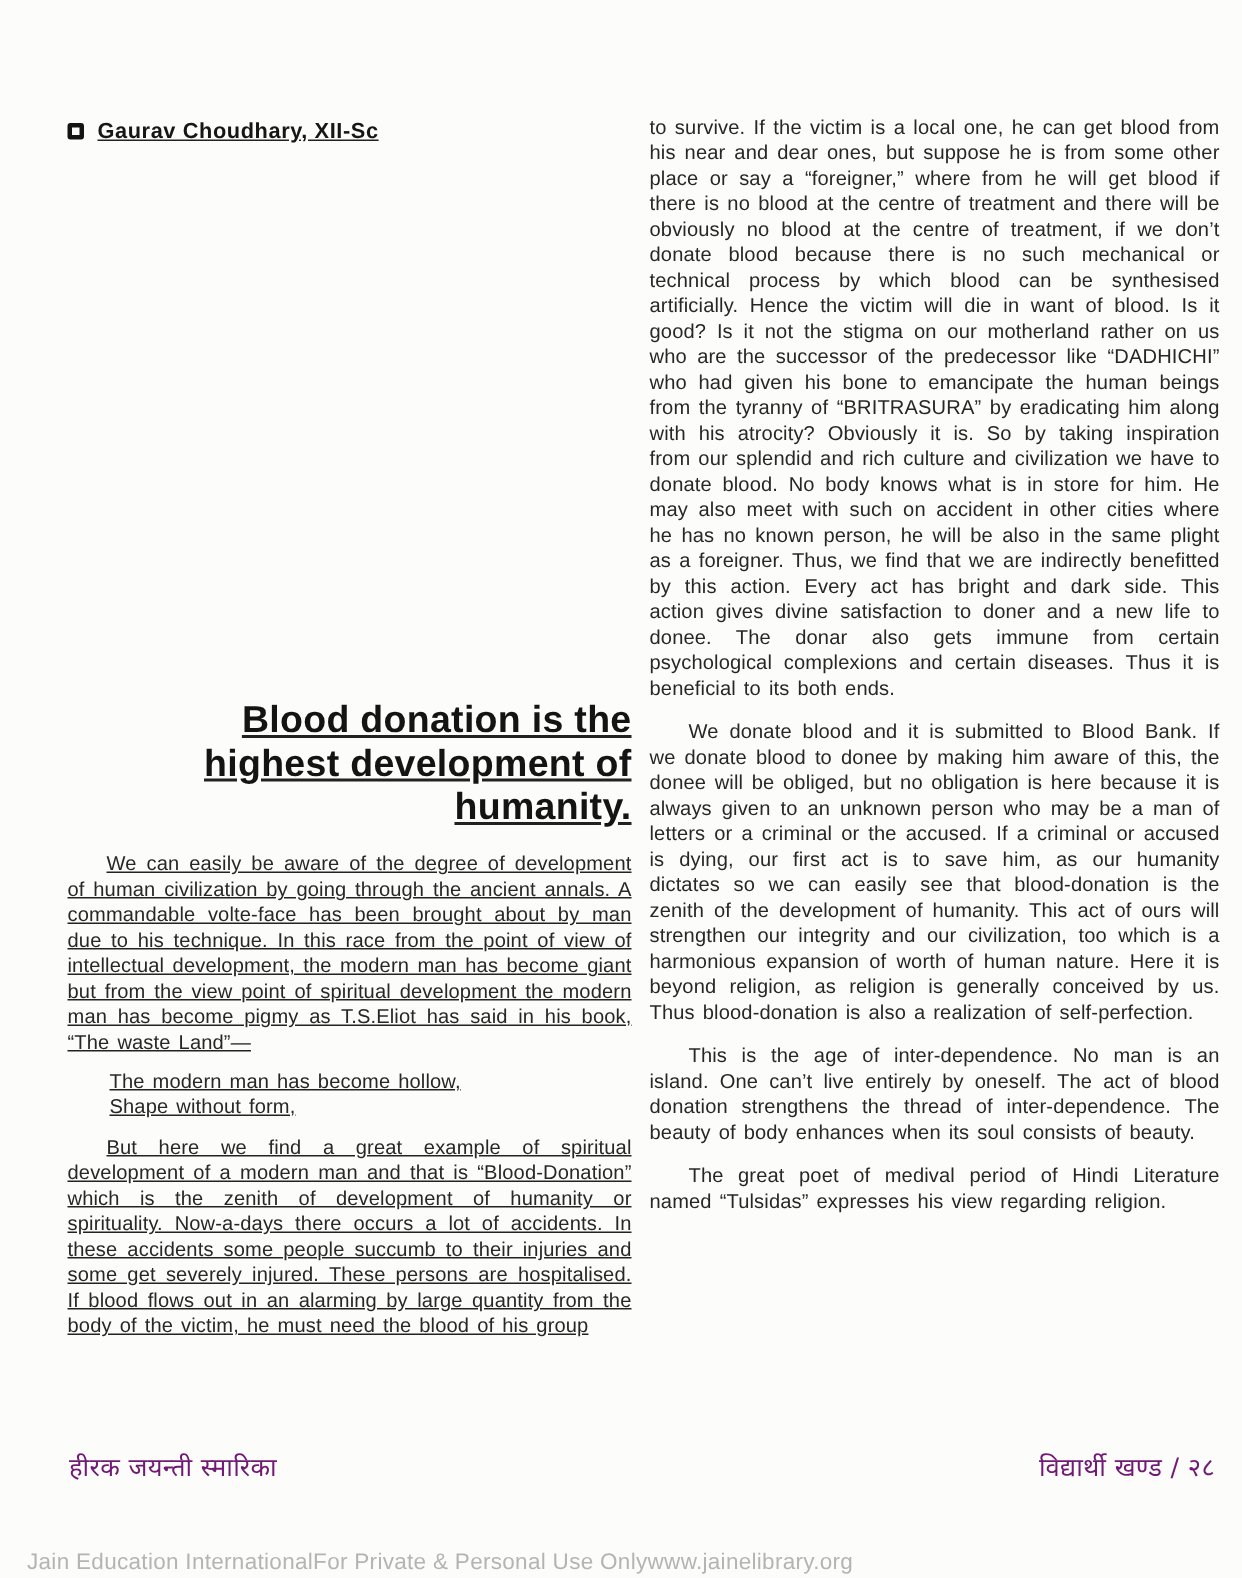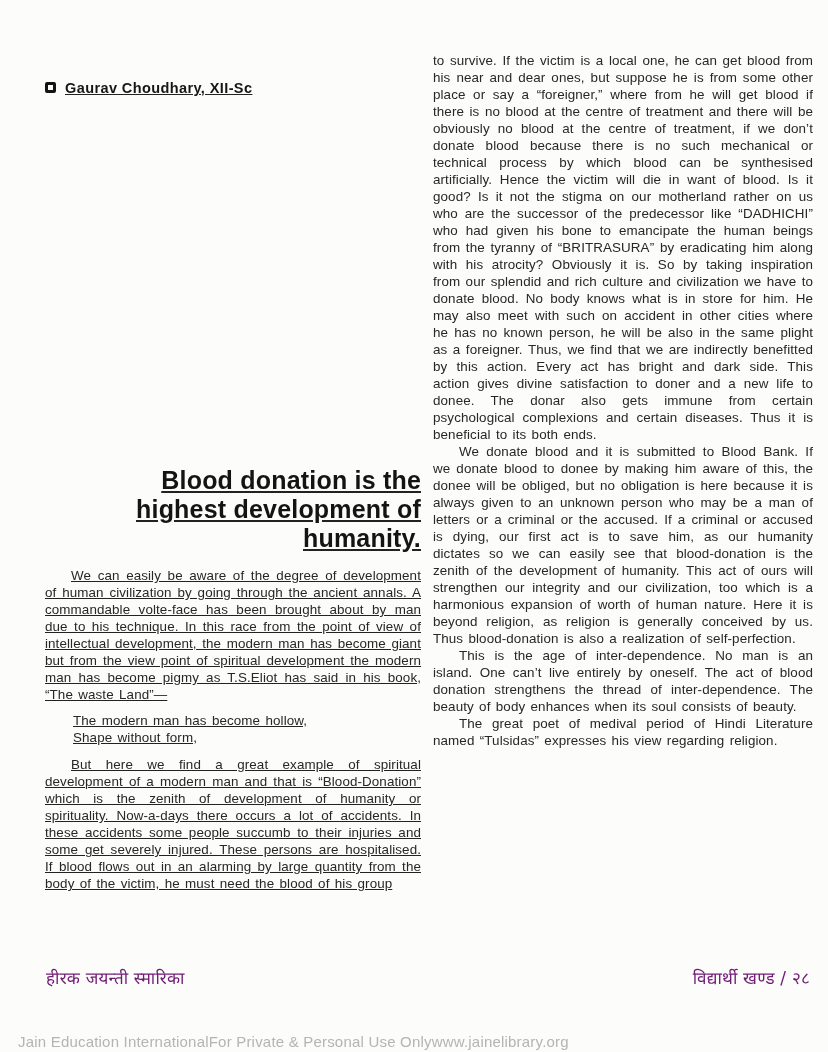--- a/index.html
+++ b/index.html
@@ -15,21 +15,21 @@
     color: #222;
   }
   .columns {
     position: absolute;
     top: 0;
     left: 45px;
     display: flex;
     gap: 12px;
   }
   .col-left  { width: 376px; padding-top: 80px; text-decoration: underline; }
-  .col-right { width: 380px; padding-top: 52px; }
+  .col-right { width: 380px; padding-top: 76px; }
 
   .byline {
     display: flex;
     align-items: center;
     gap: 9px;
     font-size: 14.5px;
     font-weight: bold;
     letter-spacing: 0.4px;
     color: #161616;
   }
@@ -56,21 +56,21 @@
     font-size: 13.4px;
     line-height: 17px;
     text-align: justify;
     word-spacing: 1.5px;
     letter-spacing: 0.1px;
     color: #272727;
   }
   .para { text-indent: 26px; }
   .para.no-indent { text-indent: 0; }
   .col-left .first-para { margin-top: 14px; }
-  .para + .para { margin-top: 0; }
+  .para + .para { margin-top: 12px; }
   .poem {
     margin: 9px 0 0 28px;
     text-align: left;
     text-indent: 0;
   }
   .poem + .para { margin-top: 10px; }
 
   .footer-hindi {
     position: absolute;
     top: 966px;

